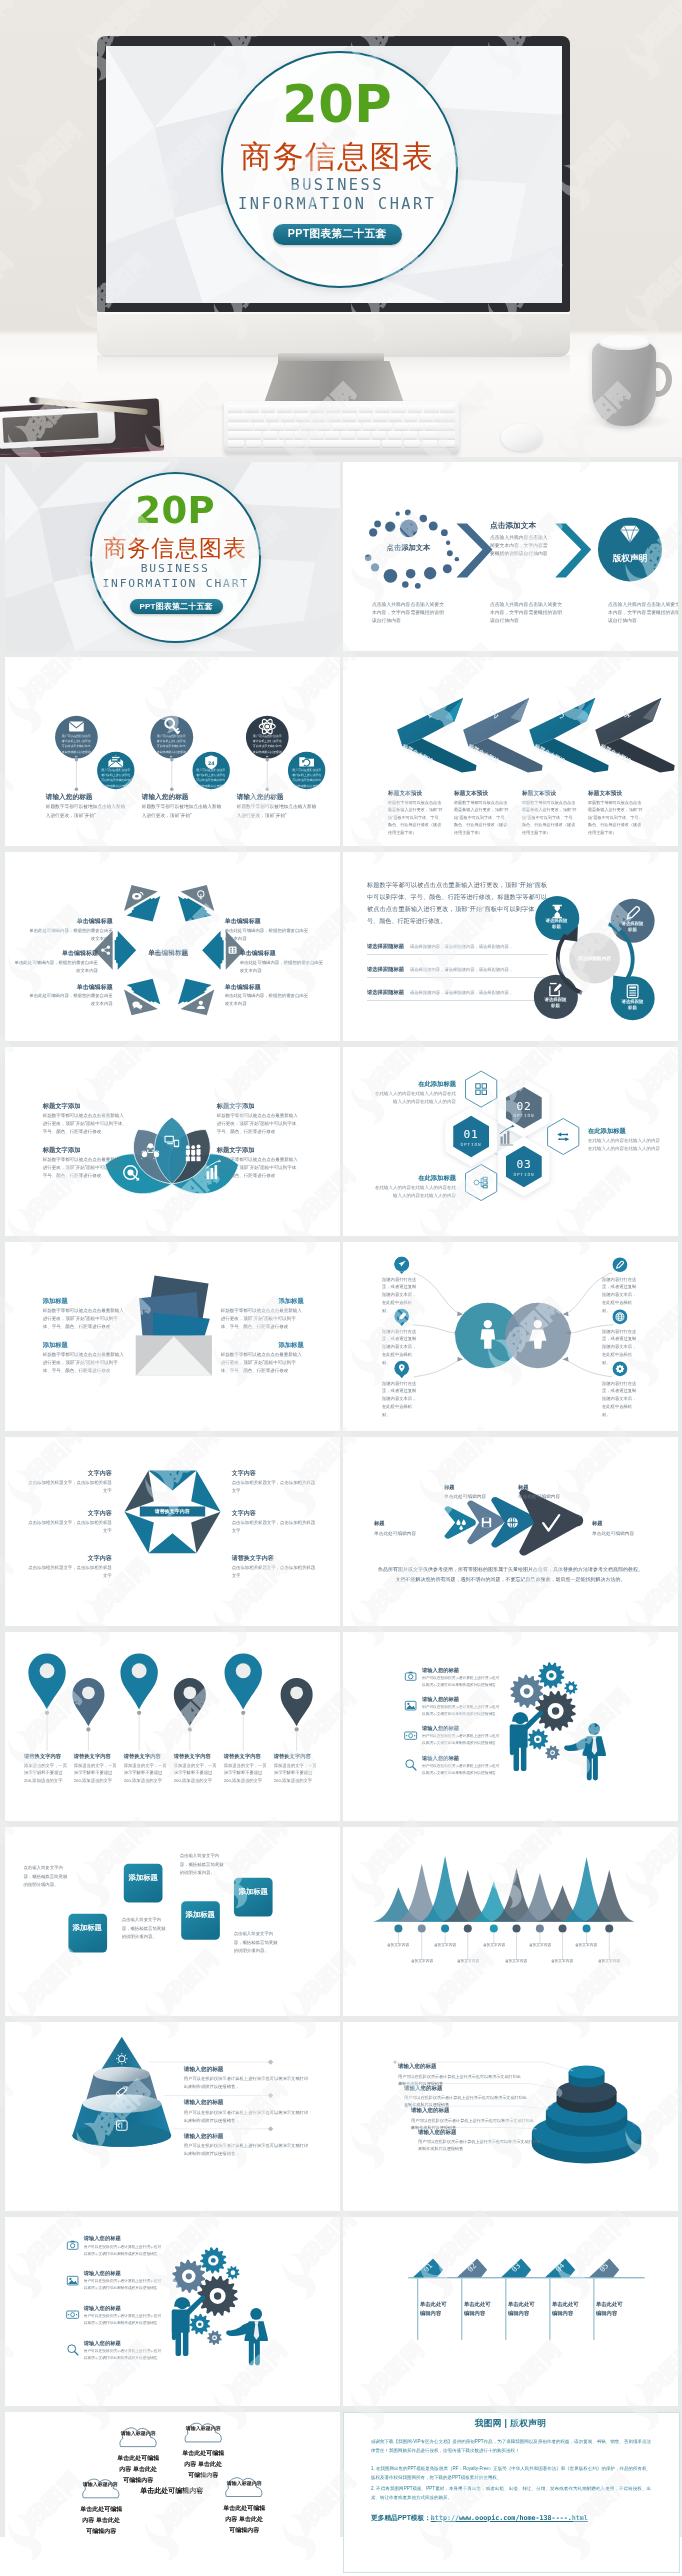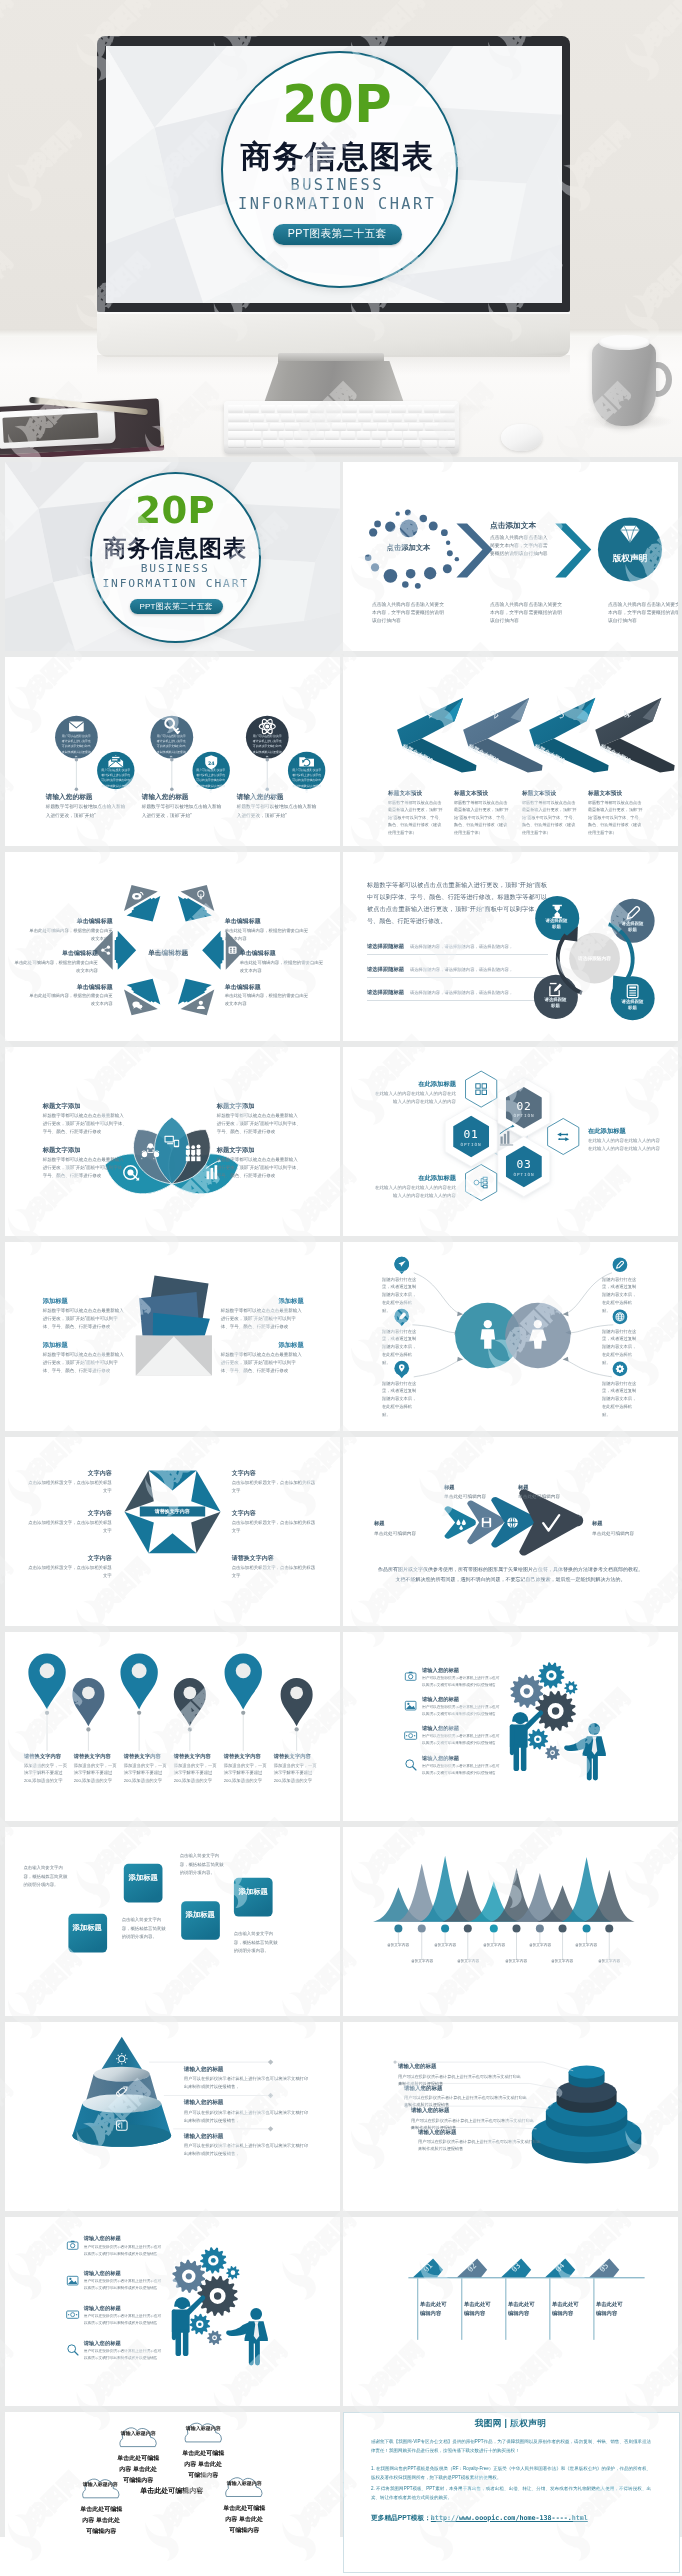--- a/index.html
+++ b/index.html
@@ -33,25 +33,25 @@
       clip-path:polygon(11% 0,89% 0,100% 100%,0% 100%);}
   .monshadow{position:absolute;left:200px;top:400px;width:293px;height:16px;border-radius:50%;
       background:radial-gradient(ellipse at 50% 50%,rgba(120,118,114,.22) 0%,rgba(120,118,114,0) 72%);}
   .deskreflect{position:absolute;left:97px;top:355px;width:473px;height:20px;
       background:linear-gradient(180deg,rgba(220,218,214,.45) 0%,rgba(220,218,214,0) 100%);}
 
   
   .tcircle{position:absolute;border-radius:50%;background:rgba(255,255,255,.80);
       border:2.7px solid #14637b;box-shadow:0 2px 9.3px rgba(0,0,0,.10);}
   .t20p{color:#53a11d;font-weight:700;letter-spacing:.01em;font-family:"DejaVu Sans",sans-serif;}
-  .tcn{color:#0f172a;font-weight:700;letter-spacing:.04em;}
+  .tcn{color:#c2410c;font-weight:400;letter-spacing:.04em;}
   .ten{color:#4c7288;letter-spacing:.16em;font-weight:400;font-family:"DejaVu Sans Mono",monospace;}
   .tpill{background:linear-gradient(180deg,#2b84a0 0%,#14637b 100%);border-radius:666px;color:#fff;
       display:flex;align-items:center;justify-content:center;box-shadow:0 1.3px 2.7px rgba(0,0,0,.22);
-      font-weight:400;}
+      font-weight:700;}
 
   
   .kb{position:absolute;left:224px;top:401px;width:235px;height:53px;border-radius:4px;
      background:linear-gradient(180deg,#fbfbfb 0%,#efefef 80%,#d6d6d6 100%);
      box-shadow:0 2px 4px rgba(0,0,0,.13);}
   .kb .keys{position:absolute;left:4px;top:4px;right:4px;bottom:6.7px;
      display:grid;grid-template-rows:repeat(5,1fr);gap:1.7px;}
   .kb .row{display:grid;gap:1.7px;}
   .kb .k{background:linear-gradient(180deg,#ffffff 0%,#f4f4f4 70%,#e6e6e6 100%);border-radius:1.3px;
      box-shadow:0 0.7px 0 rgba(0,0,0,.09);}

